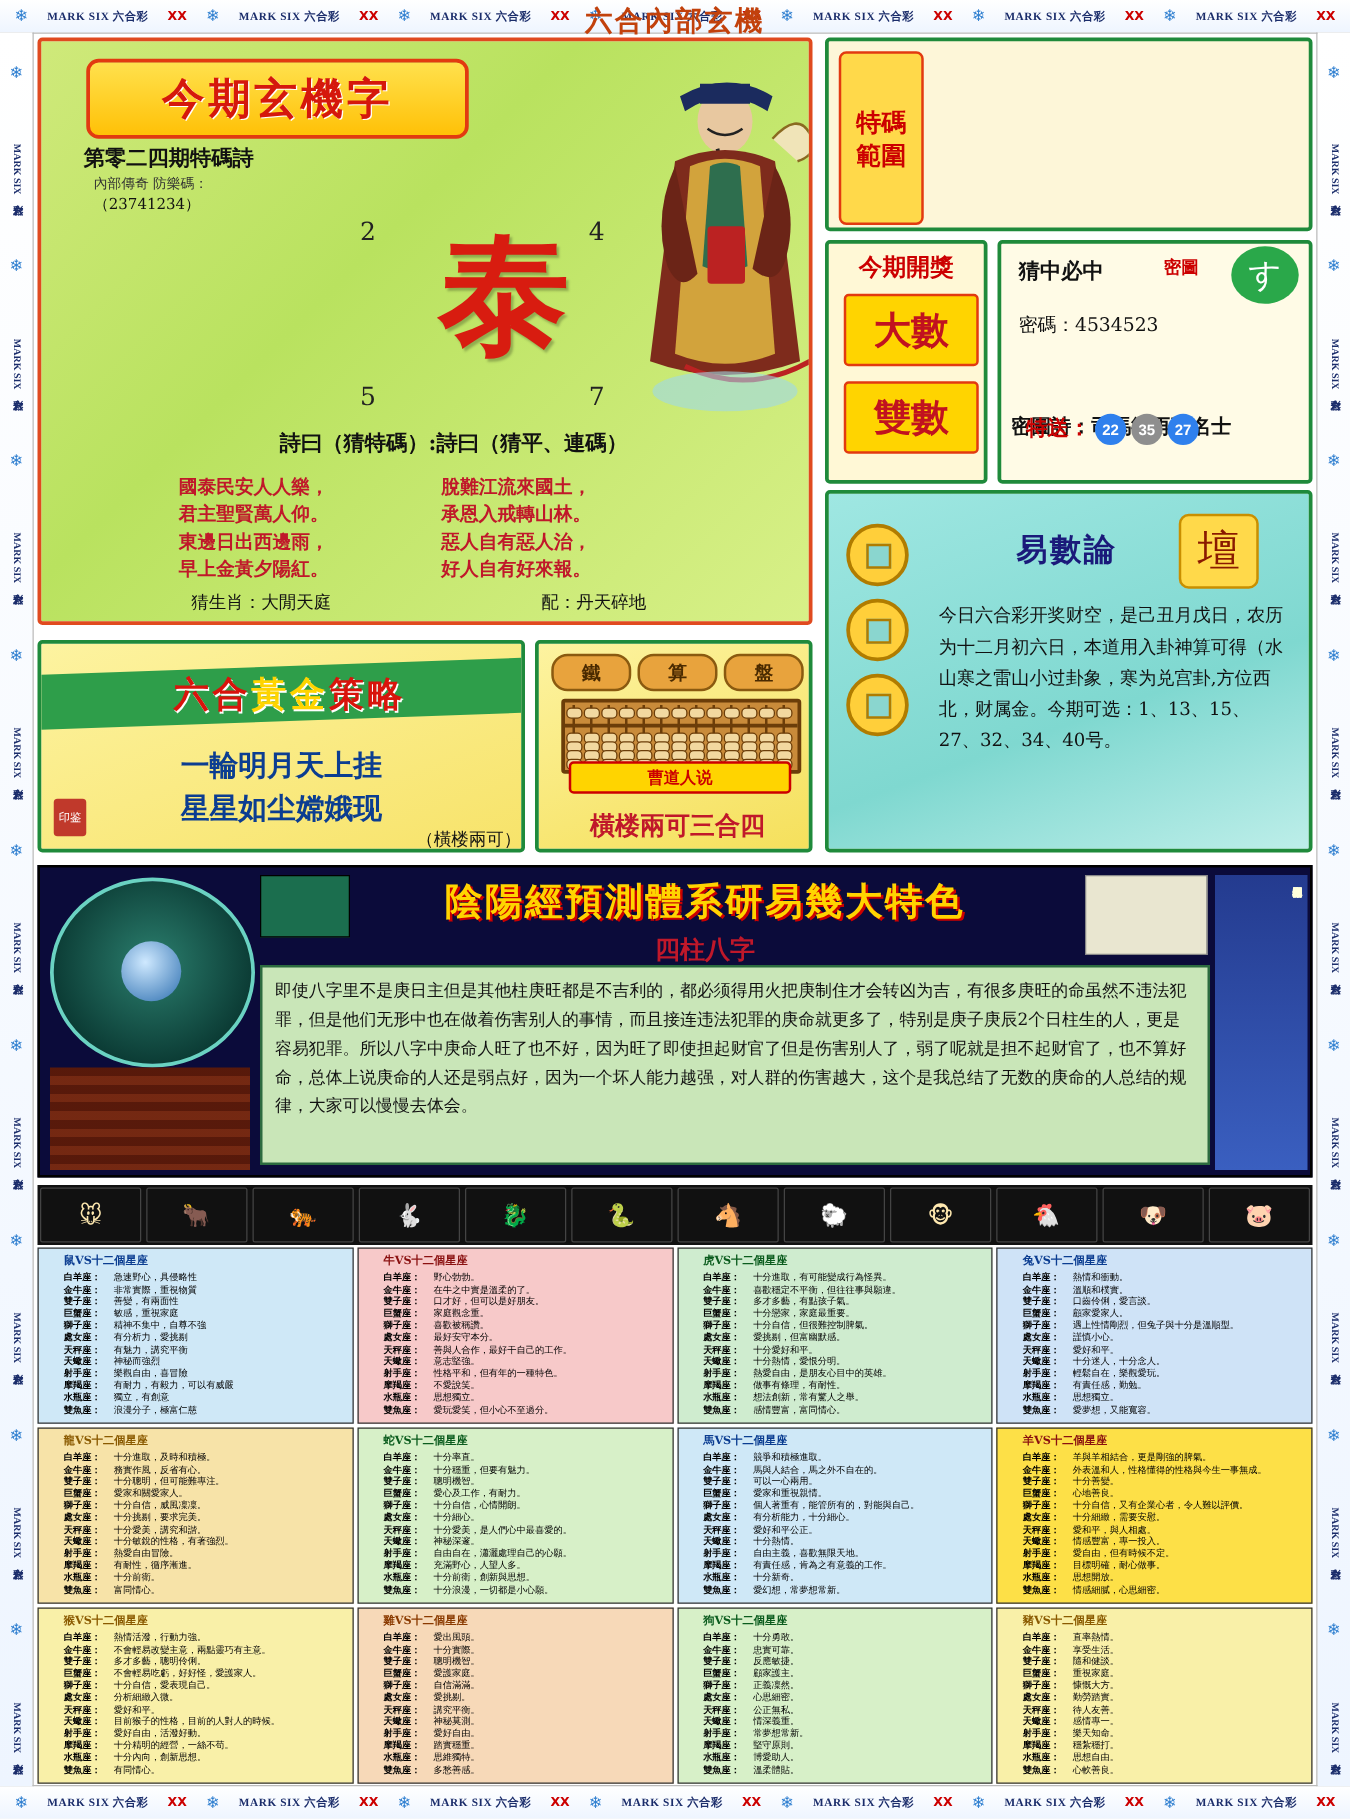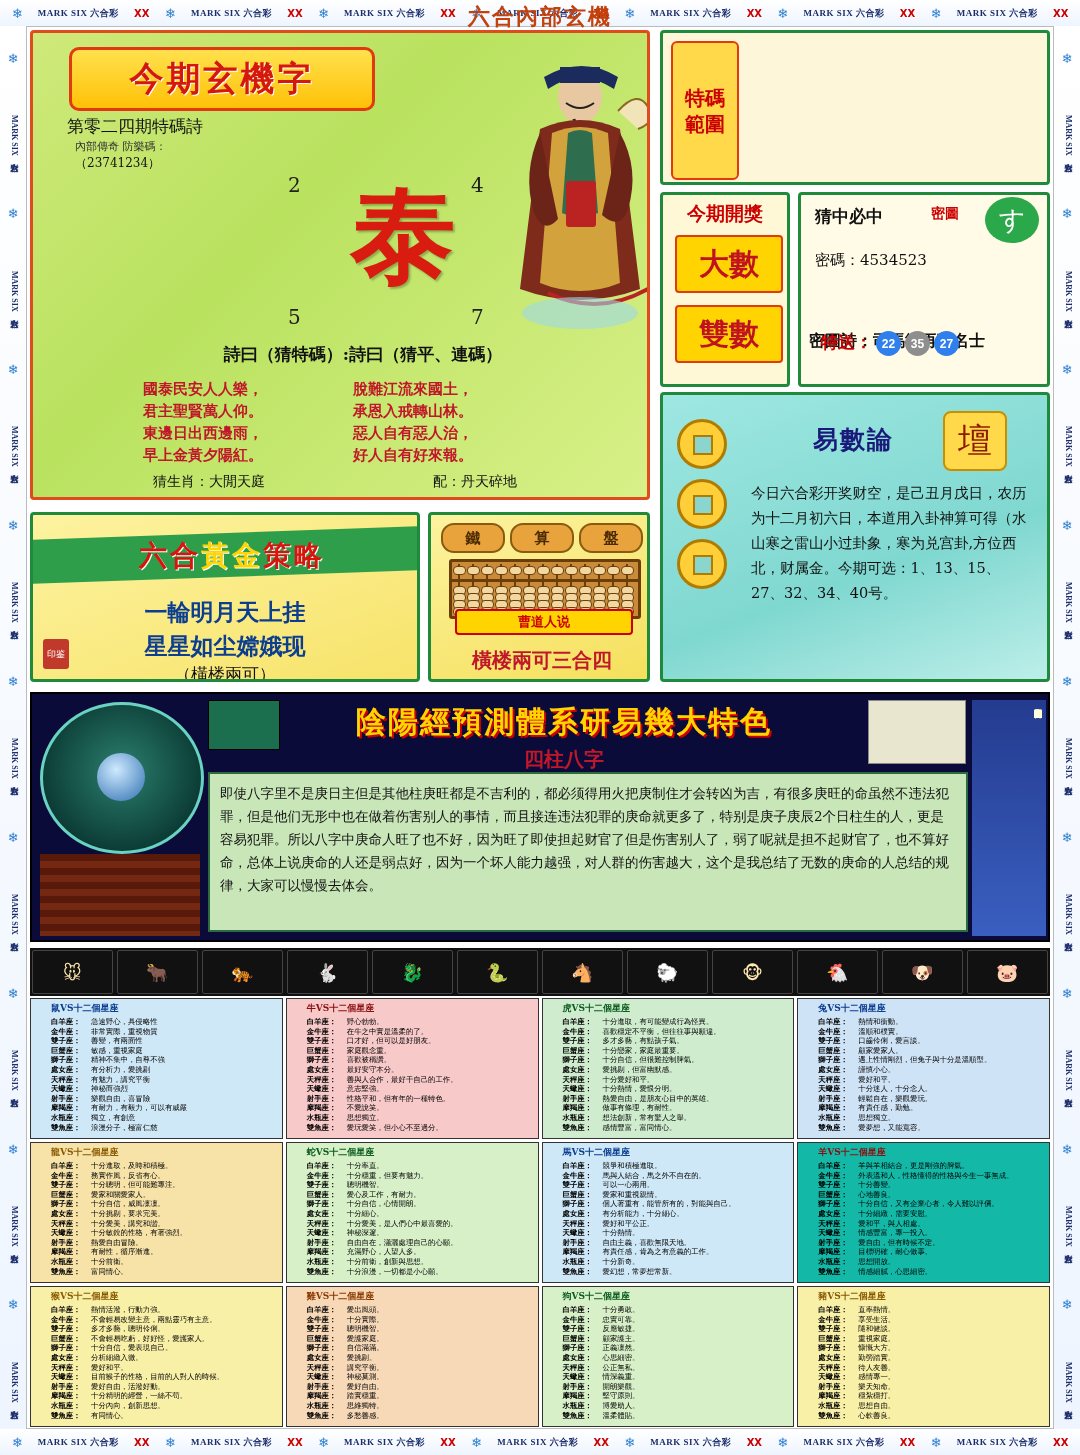--- a/index.html
+++ b/index.html
@@ -41,21 +41,21 @@
     border:3px solid #e04a1f;border-radius:4px;overflow:hidden;}
   #xuanji .hdr{
     position:absolute;left:36px;top:14px;width:300px;height:58px;
     background:linear-gradient(180deg,#ffe14d,#ffc107);
     border:3px solid #e23a10;border-radius:10px;
     display:flex;align-items:center;justify-content:center;
     font-family:"DejaVu Serif","Liberation Serif",serif;font-weight:bold;
     font-size:34px;color:#d5180c;letter-spacing:3px;
     text-shadow:1px 1px 0 #fff;
   }
-  #xuanji .sub1{position:absolute;left:34px;top:82px;font-size:17px;font-weight:normal;color:#111;font-family:"DejaVu Serif",serif;}
+  #xuanji .sub1{position:absolute;left:34px;top:82px;font-size:17px;font-weight:bold;color:#111;font-family:"DejaVu Serif",serif;}
   #xuanji .sub2{position:absolute;left:42px;top:106px;font-size:11px;color:#333;font-family:"DejaVu Serif",serif;}
   #xuanji .sub3{position:absolute;left:42px;top:122px;font-size:12px;color:#111;font-family:"DejaVu Serif",serif;}
   #xuanji .bigchar{
     position:absolute;left:280px;top:150px;width:180px;text-align:center;
     font-family:"DejaVu Serif","Liberation Serif",serif;
     font-size:105px;color:#d81c10;font-weight:bold;line-height:1;
     text-shadow:2px 2px 2px rgba(0,0,0,.25);
   }
   #xuanji .n{position:absolute;font-size:20px;color:#222;font-family:"DejaVu Serif",serif;}
   #xuanji .n1{left:255px;top:140px;}
@@ -140,21 +140,21 @@
   #huangjin .band{position:absolute;left:0;top:18px;width:100%;height:44px;background:#2e9e4a;
     transform:skewY(-2deg);}
   #huangjin .h{position:absolute;left:34px;top:22px;width:330px;text-align:center;
     font-family:"DejaVu Serif",serif;font-weight:bold;font-size:28px;color:#d8140c;letter-spacing:3px;
     text-shadow:1px 1px 0 #fff;}
   #huangjin .h em{color:#ffd400;font-style:normal;}
   #huangjin .l1{position:absolute;left:0;top:82px;width:100%;text-align:center;font-size:23px;
     font-family:"DejaVu Serif",serif;color:#0b3d91;font-weight:bold;}
   #huangjin .l2{position:absolute;left:0;top:116px;width:100%;text-align:center;font-size:23px;
     font-family:"DejaVu Serif",serif;color:#0b3d91;font-weight:bold;}
-  #huangjin .l3{position:absolute;left:0;top:148px;width:100%;text-align:center;font-size:17px;
+  #huangjin .l3{position:absolute;left:0;top:148px;width:100%;text-align:right;font-size:14px;
     font-family:"DejaVu Serif",serif;color:#111;}
   #huangjin .seal{position:absolute;left:10px;top:124px;width:26px;height:30px;background:#c0392b;color:#fff;
     font-size:9px;display:flex;align-items:center;justify-content:center;border-radius:3px;}
 
   
   #tiesuan{left:428px;top:512px;width:222px;height:170px;
     background:linear-gradient(160deg,#fdf3a0,#f5e05c);border:3px solid #1f8a3b;border-radius:4px;}
   #tiesuan .three{position:absolute;left:10px;top:8px;width:202px;display:flex;justify-content:space-between;}
   #tiesuan .three span{width:60px;height:26px;background:#e8a33d;border:2px solid #8a5a10;border-radius:13px;
     display:flex;align-items:center;justify-content:center;font-family:"DejaVu Serif",serif;font-size:15px;color:#4a2a00;font-weight:bold;}
@@ -869,21 +869,21 @@
         </div>
         <div class="zrow">
           <span class="sign">水瓶座：</span>
           <span class="desc">十分新奇。</span>
         </div>
         <div class="zrow">
           <span class="sign">雙魚座：</span>
           <span class="desc">愛幻想，常夢想常新。</span>
         </div>
       </div>
-      <div class="zbox" style="background:#14b8a6">
+      <div class="zbox" style="background:#fde047">
         <div class="ztitle" style="color:#8a1010">羊VS十二個星座</div>
         <div class="zrow">
           <span class="sign">白羊座：</span>
           <span class="desc">羊與羊相結合，更是剛強的脾氣。</span>
         </div>
         <div class="zrow">
           <span class="sign">金牛座：</span>
           <span class="desc">外表溫和人，性格懂得的性格與今生一事無成。</span>
         </div>
         <div class="zrow">
@@ -1058,21 +1058,21 @@
         <div class="zrow">
           <span class="sign">天秤座：</span>
           <span class="desc">公正無私。</span>
         </div>
         <div class="zrow">
           <span class="sign">天蠍座：</span>
           <span class="desc">情深義重。</span>
         </div>
         <div class="zrow">
           <span class="sign">射手座：</span>
-          <span class="desc">開朗樂觀。</span>
+          <span class="desc">常夢想常新。</span>
         </div>
         <div class="zrow">
           <span class="sign">摩羯座：</span>
           <span class="desc">堅守原則。</span>
         </div>
         <div class="zrow">
           <span class="sign">水瓶座：</span>
           <span class="desc">博愛助人。</span>
         </div>
         <div class="zrow">

